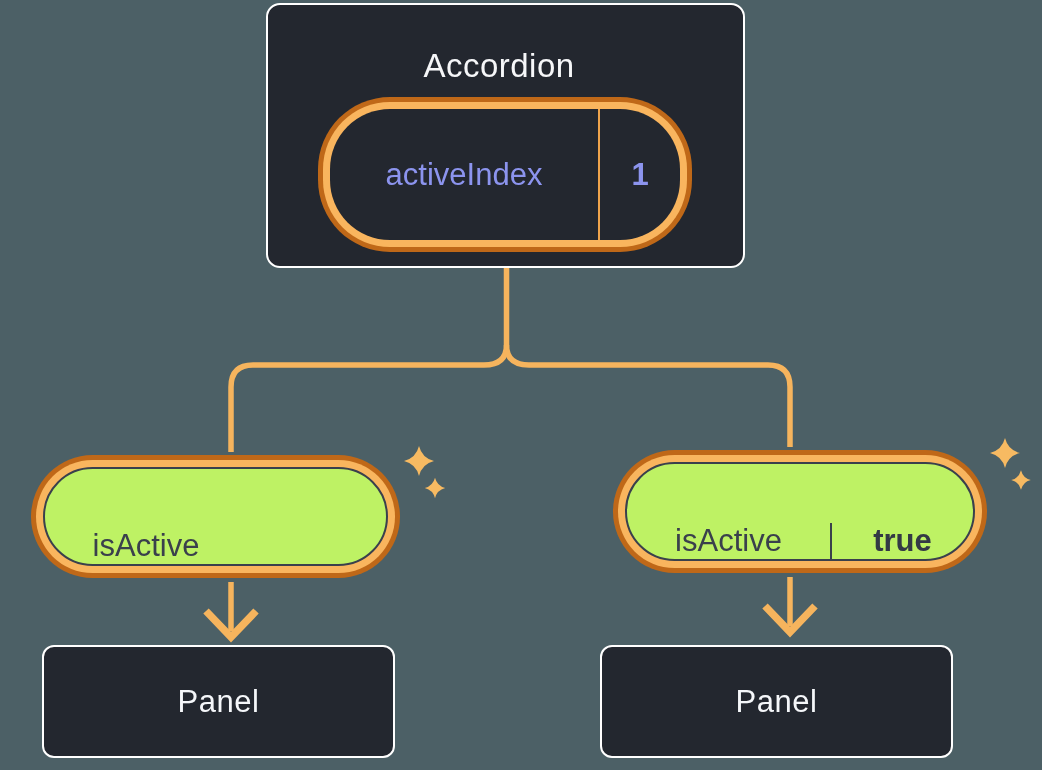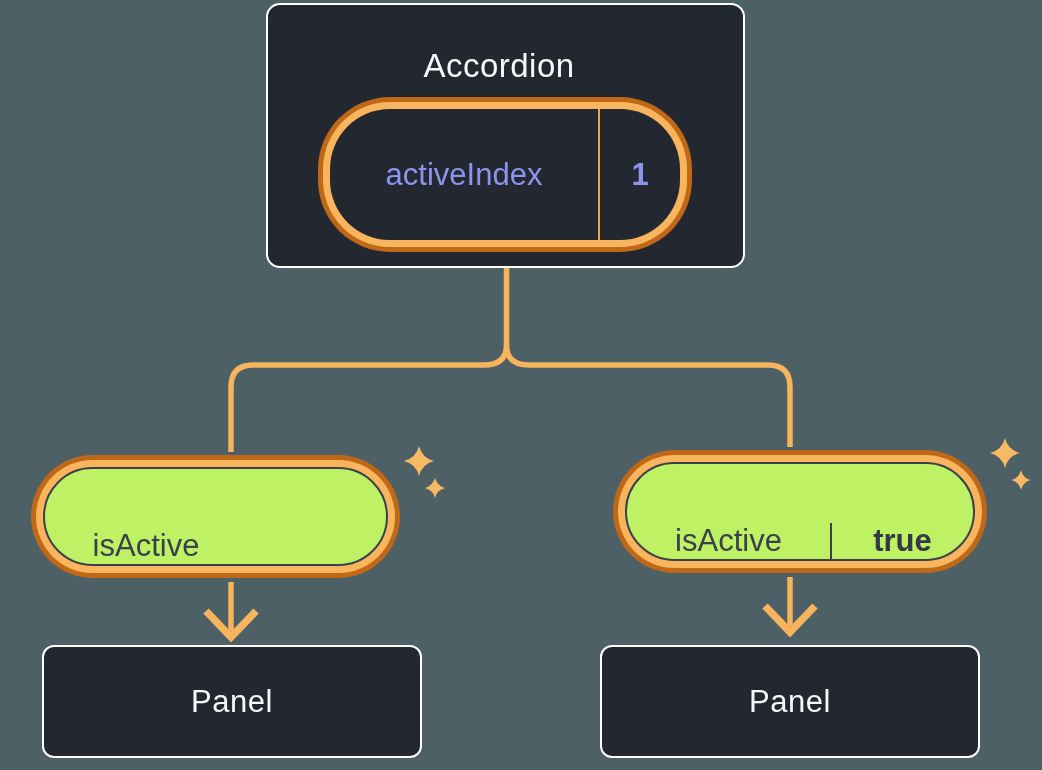--- a/index.html
+++ b/index.html
@@ -48,21 +48,21 @@
   .pill-cell{
     display:flex;align-items:center;justify-content:center;
     font-size:31px;
   }
   .state-pill .pill-name{width:268px;color:#8C94EE;}
   .state-pill .pill-value{flex:1;color:#8C94EE;font-weight:700;border-left:2px solid #EFA44C;}
   .prop-pill .pill-name{color:#3A404C;}
   .prop-pill .pill-value{flex:1;color:#333945;font-weight:700;border-left:2px solid #3A404C;}
   .prop-pill-left .pill-name{width:202px;}
   .prop-pill-right .pill-name{width:203px;}
-  .panel-box{height:113px;width:380px;top:645px;border-radius:12px;}
+  .panel-box{height:113px;width:353px;top:645px;border-radius:12px;}
   .panel-left{left:42px;}
   .panel-right{left:600px;}
   .panel-label{
     position:absolute;left:0;right:0;top:0;bottom:0;
     display:flex;align-items:center;justify-content:center;
     color:#F5F7FA;font-size:31px;letter-spacing:0.5px;
   }
   svg.overlay{position:absolute;left:0;top:0;pointer-events:none;}
 </style>
 </head>

